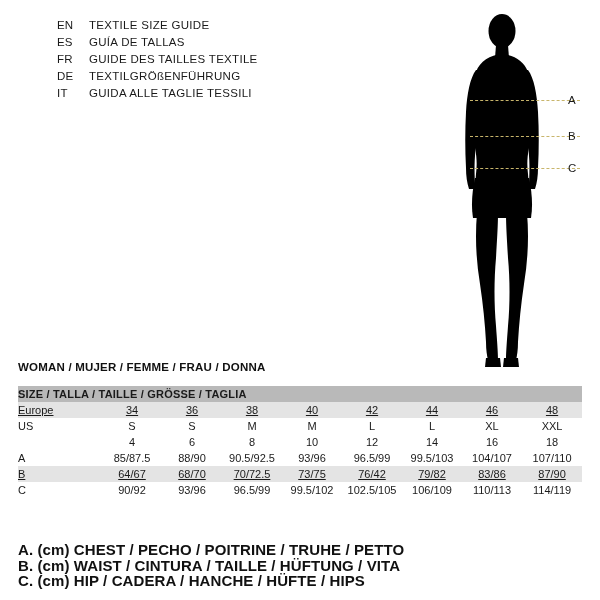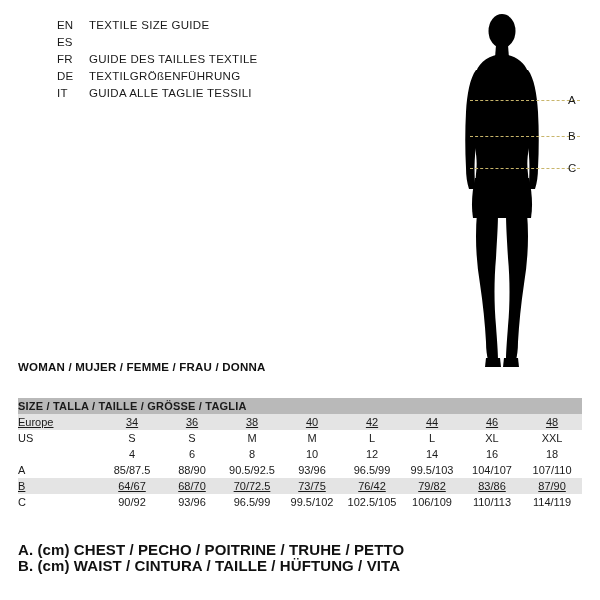--- a/index.html
+++ b/index.html
@@ -83,21 +83,20 @@
     letter-spacing: 0.2px;
     color: #111;
   }
 
   
   .table-wrap {
     position: absolute;
     top: 386px;
     left: 18px;
     width: 564px;
-    margin-top: 12px;
   }
   table.size-table {
     border-collapse: collapse;
     width: 564px;
     table-layout: fixed;
   }
   table.size-table td {
     font-size: 11px;
     height: 16px;
     padding: 0;
@@ -146,20 +145,21 @@
 
 <div class="page">
 
   <div class="lang-block">
     <div class="lang-row">
       <span class="lang-code">EN</span>
       <span class="lang-text">TEXTILE SIZE GUIDE</span>
     </div>
     <div class="lang-row">
       <span class="lang-code">ES</span>
+      <span class="lang-text">GUÍA DE TALLAS</span>
     </div>
     <div class="lang-row">
       <span class="lang-code">FR</span>
       <span class="lang-text">GUIDE DES TAILLES TEXTILE</span>
     </div>
     <div class="lang-row">
       <span class="lang-code">DE</span>
       <span class="lang-text">TEXTILGRÖßENFÜHRUNG</span>
     </div>
     <div class="lang-row">
@@ -318,15 +318,16 @@
           <td class="cell-val">110/113</td>
           <td class="cell-val">114/119</td>
         </tr>
       </tbody>
     </table>
   </div>
 
   <div class="legend">
     <div class="legend-row">A. (cm) CHEST / PECHO / POITRINE / TRUHE / PETTO</div>
     <div class="legend-row">B. (cm) WAIST / CINTURA / TAILLE / HÜFTUNG / VITA</div>
+    <div class="legend-row">C. (cm) HIP / CADERA / HANCHE / HÜFTE / HIPS</div>
   </div>
 
 </div>
 
 </body></html>

